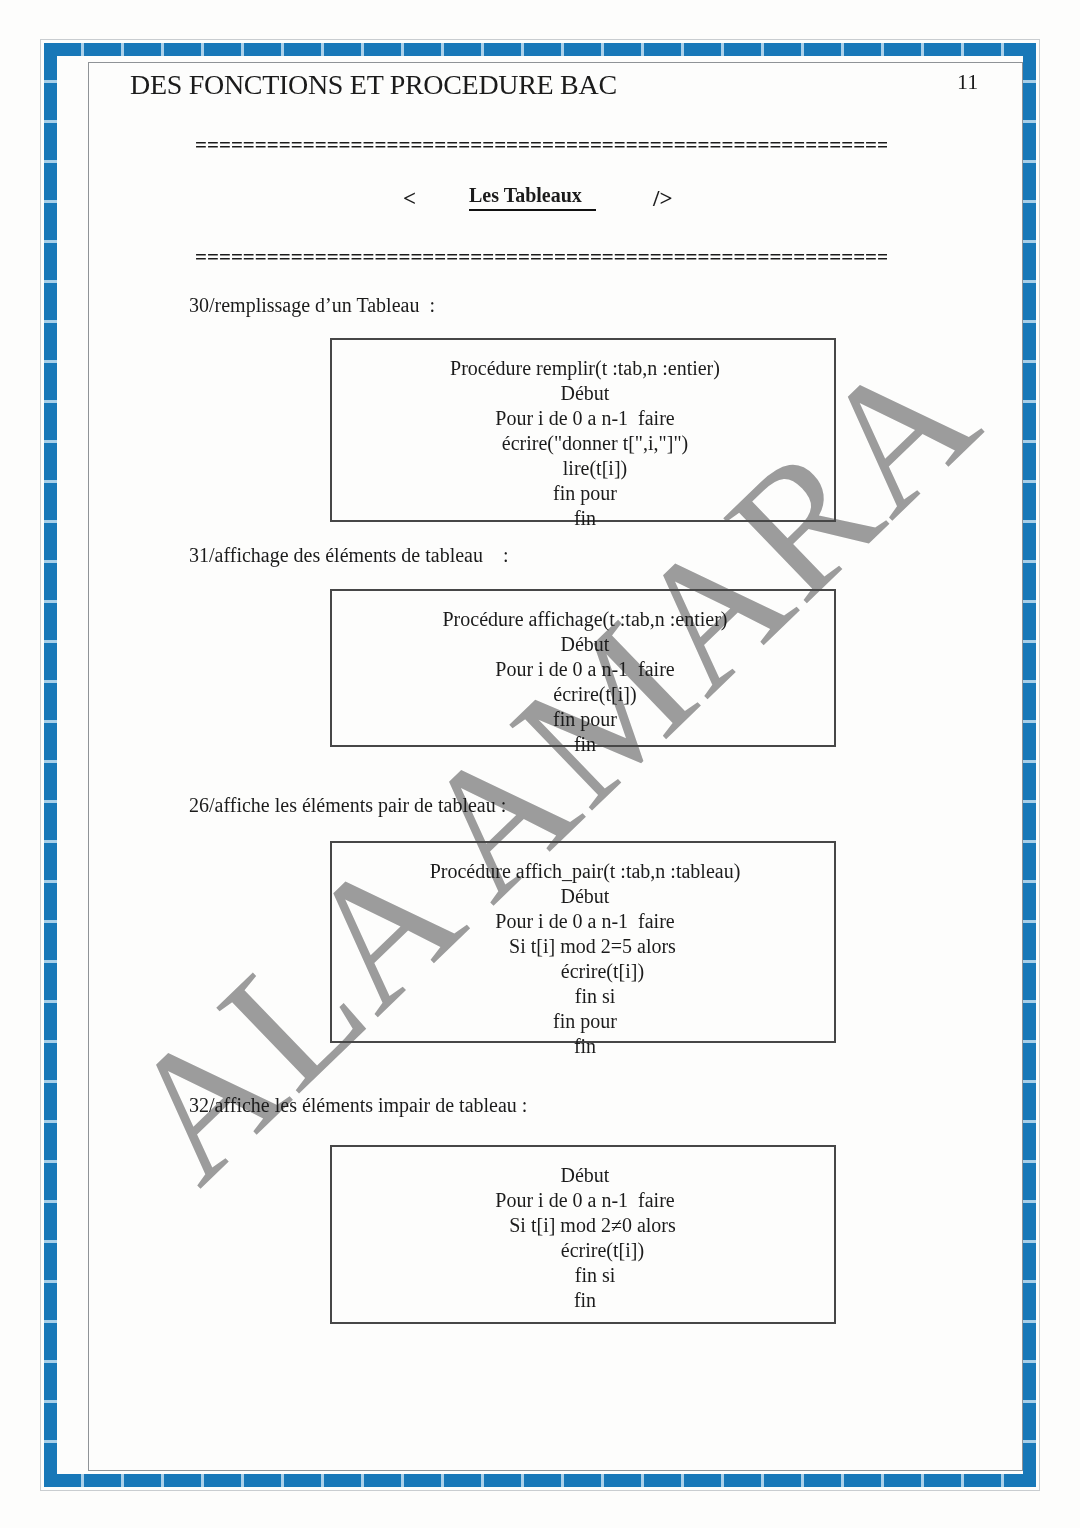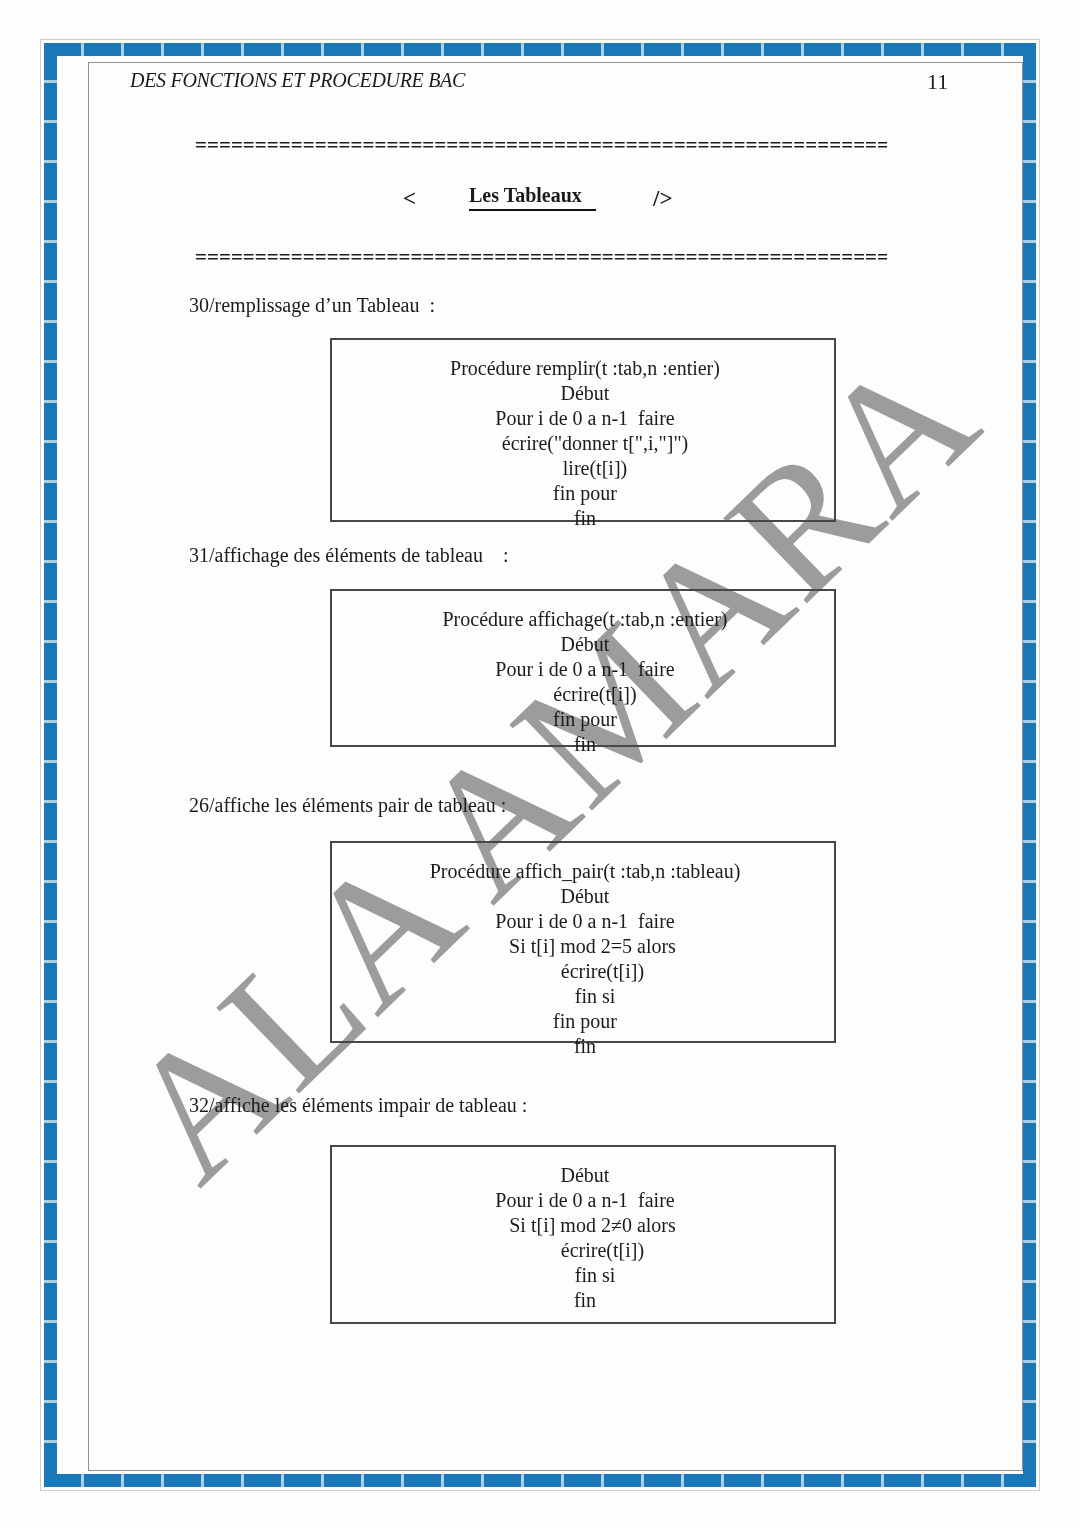--- a/index.html
+++ b/index.html
@@ -37,22 +37,22 @@
   .watermark{
     position:absolute;left:-65px;top:630px;width:1230px;height:270px;
     display:flex;align-items:center;justify-content:center;
     transform:rotate(-44deg);
     font-size:182px;font-weight:normal;color:#9c9c9c;
     letter-spacing:2px;white-space:nowrap;z-index:1;
     font-family:"Liberation Serif",serif;
   }
   
   .content{position:absolute;left:0;top:0;width:100%;height:100%;z-index:2;}
-  .hdr-title{position:absolute;left:130px;top:69px;font-size:20px;letter-spacing:-0.3px;white-space:nowrap;font-style:italic;}
-  .hdr-num{position:absolute;left:927px;top:69px;font-size:22px;}
+  .hdr-title{position:absolute;left:130px;top:69px;font-size:28px;letter-spacing:-0.3px;white-space:nowrap;}
+  .hdr-num{position:absolute;left:957px;top:69px;font-size:22px;}
   .sep{position:absolute;left:195px;top:0;width:692px;overflow:hidden;
        font-size:21px;font-weight:bold;white-space:nowrap;letter-spacing:0;}
   .sep1{top:133px;}
   .sep2{top:245px;}
   .banner{position:absolute;left:0;top:184px;width:1080px;height:40px;}
   .b-open{position:absolute;left:403px;top:2px;font-size:23px;font-weight:bold;}
   .b-title{position:absolute;left:469px;top:0;font-size:20px;font-weight:bold;
            border-bottom:2px solid #111;padding:0 14px 2px 0;white-space:pre;}
   .b-close{position:absolute;left:653px;top:2px;font-size:23px;font-weight:bold;}
   .sec-h{position:absolute;left:189px;font-size:20px;white-space:pre;}

